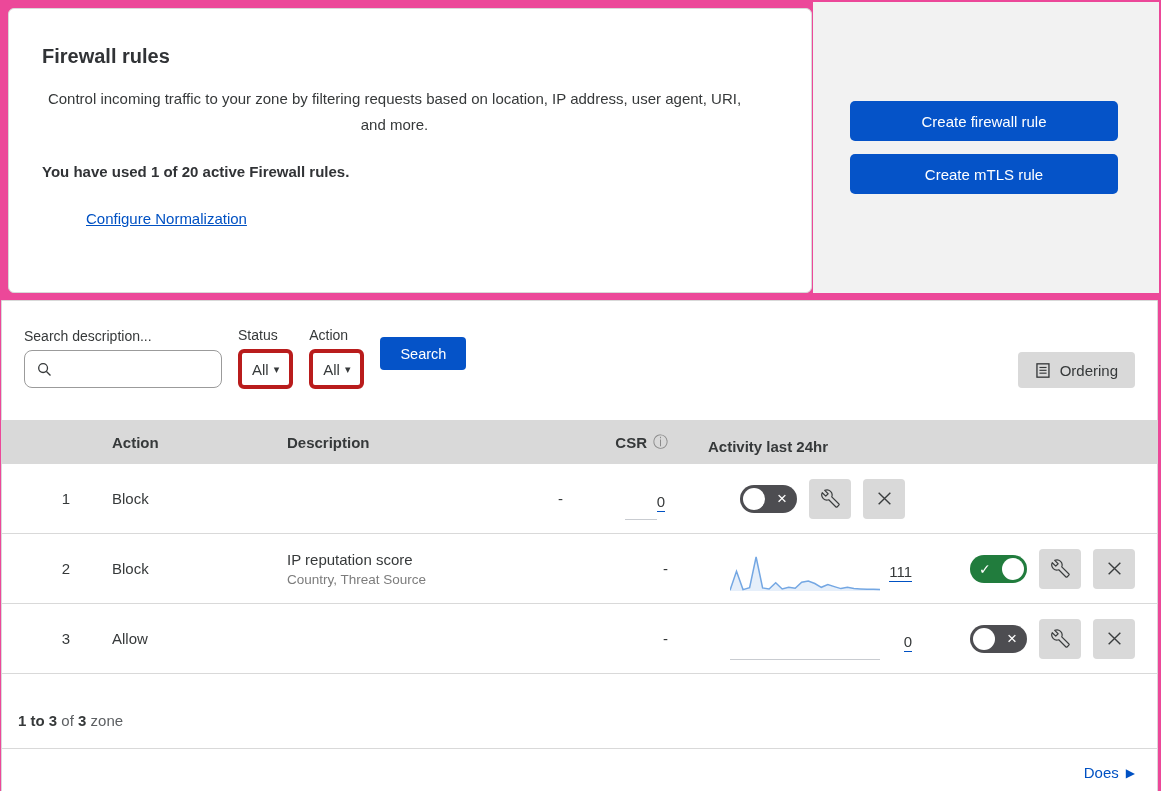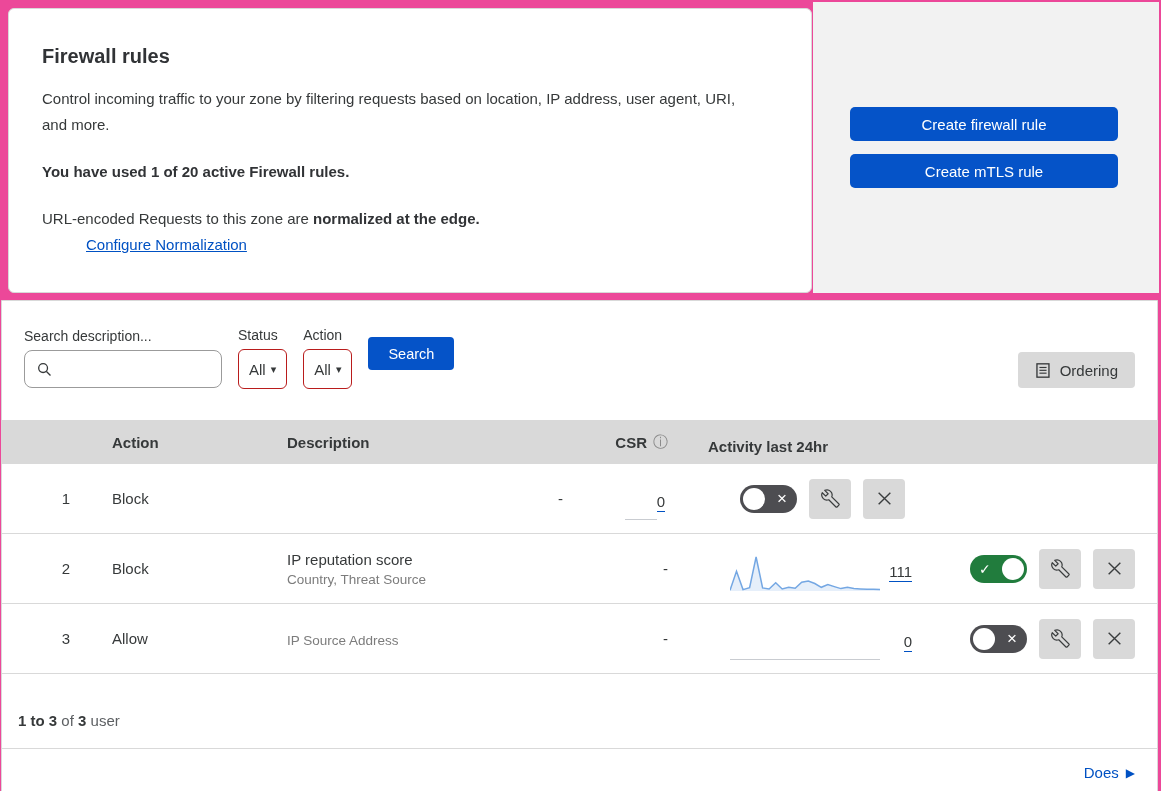--- a/index.html
+++ b/index.html
@@ -7,34 +7,34 @@
   body { font-family:"Liberation Sans","DejaVu Sans",sans-serif; color:#36393a; }
   .page { position:relative; width:1161px; height:791px; background:#ec4899; overflow:hidden; }
 
   
   .intro-card {
     position:absolute; left:8px; top:8px; width:804px; height:285px;
     background:#fff; border:1px solid #d9d9d9; border-radius:6px;
     padding:36px 50px 0 33px;
   }
   .intro-title { font-size:20px; font-weight:600; margin-bottom:18px; color:#313336; }
-  .intro-desc { font-size:15px; line-height:26px; max-width:705px; margin-bottom:25px; color:#36393a; }
+  .intro-desc { font-size:15px; line-height:26px; max-width:705px; margin-bottom:25px; color:#36393a;text-align:center; }
   .intro-usage { font-size:15px; font-weight:700; margin-bottom:30px; color:#313336; }
   .norm-line { font-size:15px; margin-bottom:9px; color:#36393a; }
   .norm-line .bold { font-weight:700; color:#313336; }
   .norm-link { font-size:15px; color:#0051c3; text-decoration:underline; cursor:pointer; display:inline-block;margin-left:44px; }
 
   
   .side-panel {
     position:absolute; left:813px; top:2px; width:346px; height:291px;
     background:#f2f2f2; display:flex; flex-direction:column; justify-content:center;
     gap:13px; padding:0 41px 0 37px;
   }
   .blue-btn {
-    height:34px; width:100%; background:#0553c8; color:#fff; border:none;
+    height:40px; width:100%; background:#0553c8; color:#fff; border:none;
     border-radius:5px; font-size:15px; font-family:inherit; cursor:pointer;
     display:flex; align-items:center; justify-content:center;
   }
 
   
   .main-card {
     position:absolute; left:1px; top:300px; width:1157px; height:600px;
     background:#fff; border:1px solid #d9d9d9; border-radius:0 0 6px 6px;
   }
 
@@ -45,21 +45,21 @@
   .f-label { font-size:14px; color:#36393a; margin-bottom:6px; }
   .search-box {
     width:198px; height:38px; border:1px solid #9b9b9b; border-radius:8px;
     display:flex; align-items:center; padding-left:12px; gap:8px; background:#fff; margin-bottom:1px;
   }
   .search-box input {
     border:none; outline:none; flex:1; font-size:15px; font-family:inherit;
     background:transparent; height:100%; min-width:0;
   }
   .dropdown {
-    height:40px; border:1px solid #b91c1c; border-radius:6px; background:#fff;
+    height:40px; border:4px solid #b91c1c; border-radius:6px; background:#fff;
     display:flex; align-items:center; gap:5px; padding:0 10px; font-size:15px;
     cursor:pointer; color:#36393a;
   }
   .caret { font-size:11px; color:#36393a; }
   .search-btn {
     height:33px; padding:0 20px; background:#0553c8; color:#fff; border:none;
     border-radius:4px; font-size:14.5px; font-family:inherit; cursor:pointer;
     margin-bottom:19px;
   }
   .ordering-btn {
@@ -123,24 +123,20 @@
 </style>
 </head>
 <body>
 
 <div class="page">
 
   <div class="intro-card">
     <div class="intro-title">Firewall rules</div>
     <p class="intro-desc">Control incoming traffic to your zone by filtering requests based on location, IP address, user agent, URI, and more.</p>
     <p class="intro-usage">You have used 1 of 20 active Firewall rules.</p>
-    <p class="norm-line">
-      <span>URL-encoded Requests to this zone are</span>
-      <span class="bold">normalized at the edge.</span>
-    </p>
     <a class="norm-link">Configure Normalization</a>
   </div>
 
   <div class="side-panel">
     <button class="blue-btn">
       <span>Create firewall rule</span>
     </button>
     <button class="blue-btn">
       <span>Create mTLS rule</span>
     </button>
@@ -263,21 +259,20 @@
             <path d="M2.5 2.5 L13.5 13.5 M13.5 2.5 L2.5 13.5" stroke="#3a3d3e" stroke-width="1.3" fill="none"></path>
           </svg>
         </button>
       </div>
     </div>
 
     <div class="t-row">
       <div class="c-num">3</div>
       <div class="c-action">Allow</div>
       <div class="c-desc">
-        <div class="desc-sub">IP Source Address</div>
       </div>
       <div class="c-csr">-</div>
       <div class="c-activity">
         <div class="spark">
 
           <div class="flat-line"></div>
         </div>
         <a class="count-link">0</a>
       </div>
       <div class="c-controls">
@@ -293,21 +288,21 @@
         </button>
         <button class="icon-btn">
           <svg width="17" height="17" viewBox="0 0 16 16">
             <path d="M2.5 2.5 L13.5 13.5 M13.5 2.5 L2.5 13.5" stroke="#3a3d3e" stroke-width="1.3" fill="none"></path>
           </svg>
         </button>
       </div>
     </div>
 
     <div class="items-summary">
-      <span class="b">1 to 3</span><span> of </span><span class="b">3</span><span> user</span>
+      <span class="b">1 to 3</span><span> of </span><span class="b">3</span><span> zone</span>
     </div>
 
     <div class="help-row">
       <a class="help-link">Does</a>
       <span class="help-arrow">▶</span>
     </div>
 
   </div>
 </div>
 

